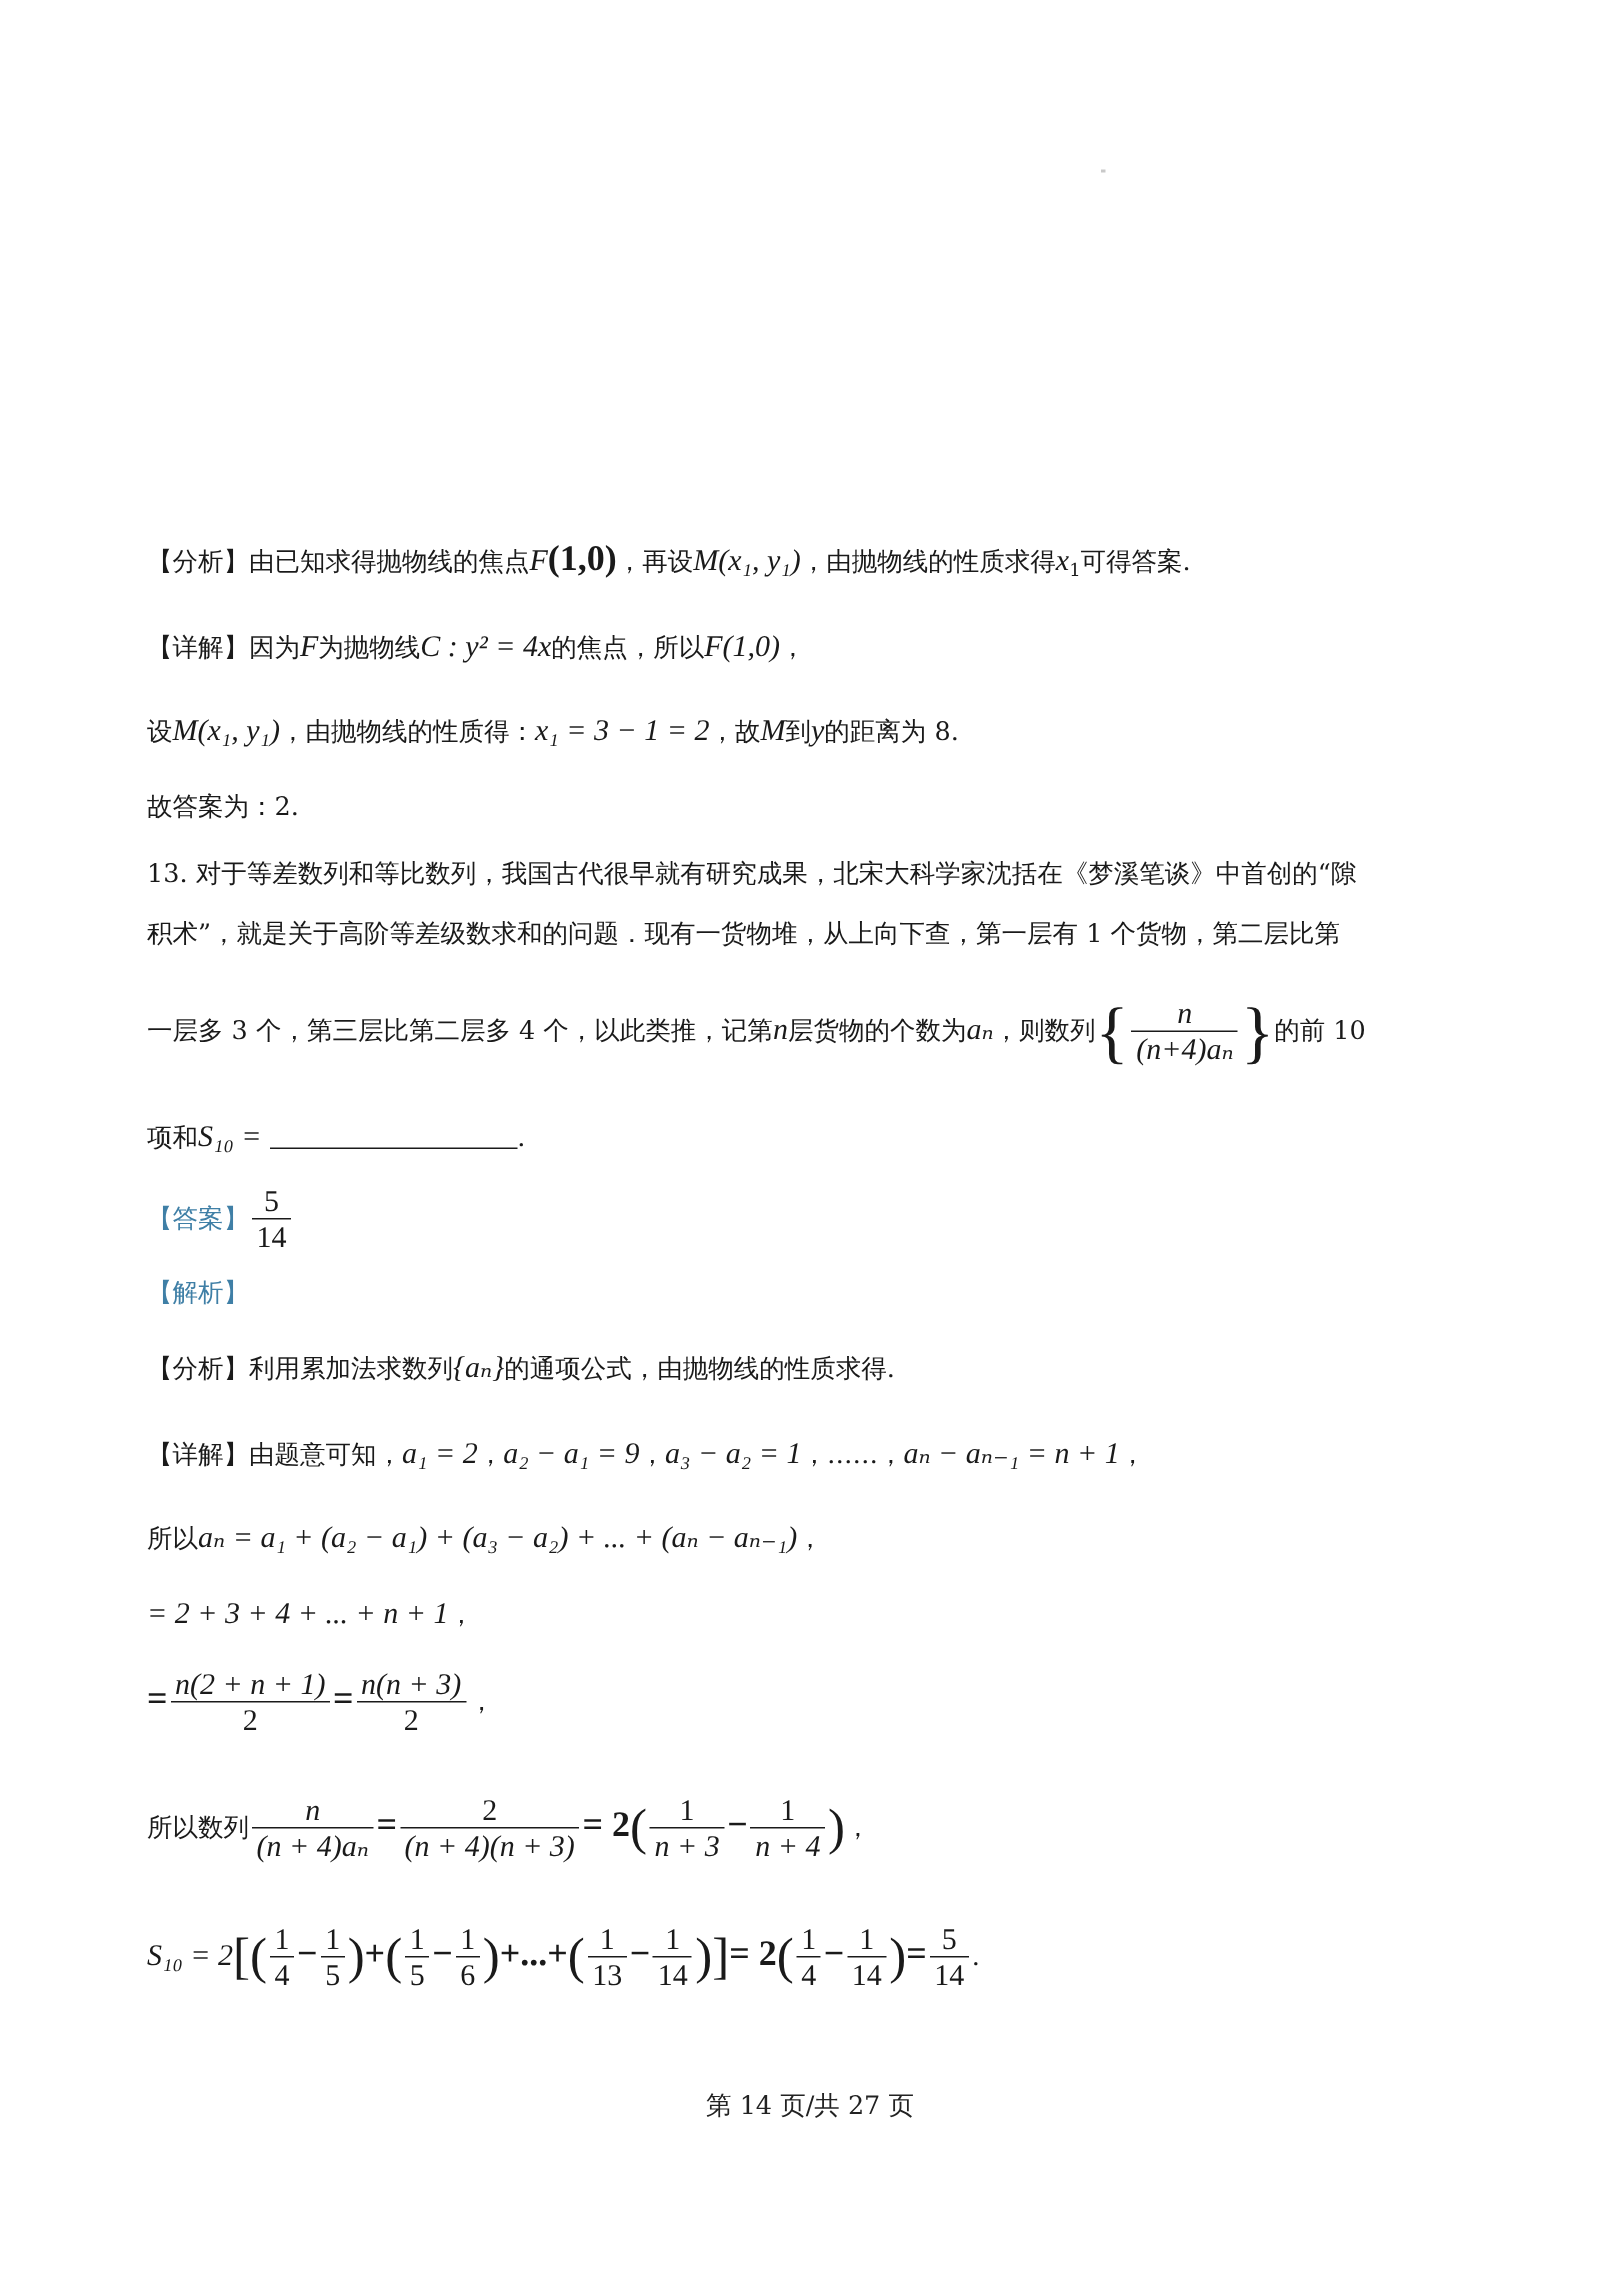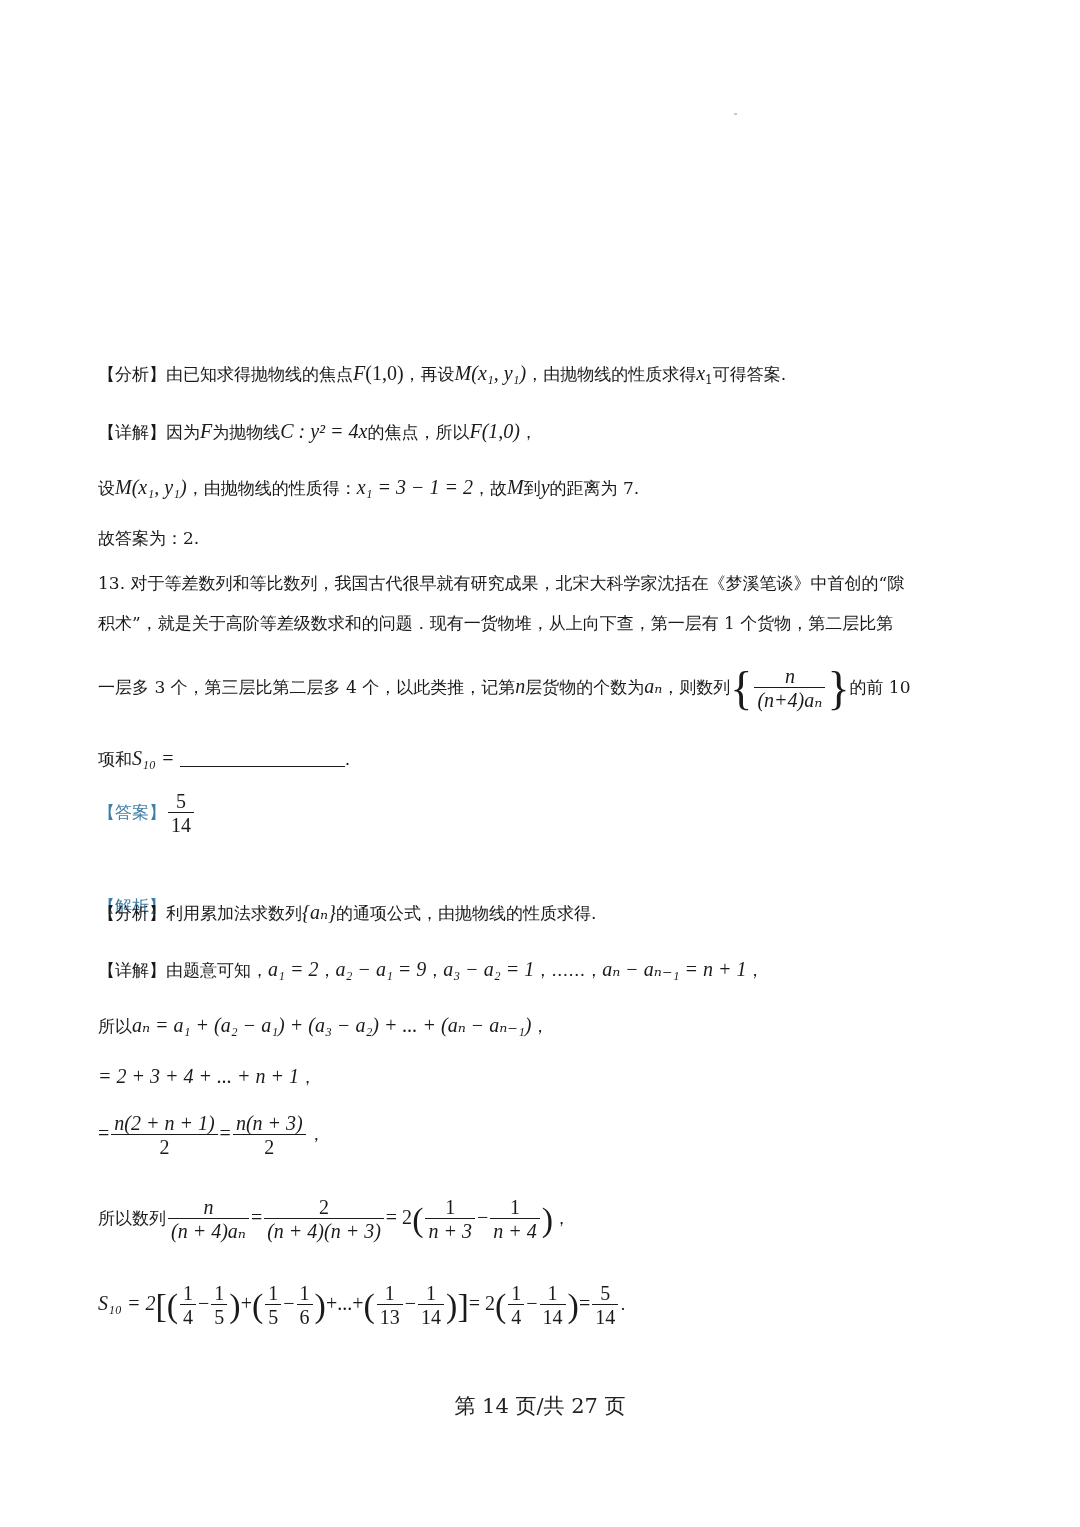--- a/index.html
+++ b/index.html
@@ -6,47 +6,47 @@
   body {
     width: 1080px; height: 1527px; position: relative; overflow: hidden;
     font-family: "DejaVu Serif", "Liberation Serif", serif;
     color: #1a1a1a;
   }
   .line {
     position: absolute; left: 98px; font-size: 17px; line-height: 26px;
     white-space: nowrap;
   }
   .m { font-family: "Liberation Serif", "DejaVu Serif", serif; font-style: italic; font-size: 20px; }
-  .r { font-family: "Liberation Serif", "DejaVu Serif", serif; font-size: 20px; }
-  .blue { color: #3f7fa6; margin-top: 44px; }
+  .r { font-family: "Liberation Serif", "DejaVu Serif", serif; font-size: 24px; font-weight: bold; }
+  .blue { color: #3f7fa6; }
   .frac { display: inline-block; vertical-align: middle; text-align: center; font-family: "Liberation Serif", serif; font-size: 20px; margin: 0 2px; }
   .frac .num { display: block; padding: 0 3px; line-height: 22px; }
   .frac .den { display: block; padding: 0 3px; border-top: 1.4px solid #1a1a1a; line-height: 24px; }
   .big { font-family: "Liberation Serif", serif; font-size: 46px; vertical-align: middle; font-weight: lighter; line-height: 1; }
   .mid { font-family: "Liberation Serif", serif; font-size: 34px; vertical-align: middle; line-height: 1; }
   sub { font-size: 12px; vertical-align: -4px; }
   .blank { display: inline-block; width: 165px; border-bottom: 1px solid #1a1a1a; height: 18px; vertical-align: -2px; }
-  .footer { position: absolute; top: 1392px; left: 0; width: 1080px; text-align: center; font-size: 21px; color: #222; }
+  .footer { position: absolute; top: 1392px; left: 0; width: 1080px; text-align: center; font-size: 17px; color: #222; }
   .speck { position: absolute; left: 734px; top: 113px; width: 3px; height: 2px; background: #c9c9c9; }
 </style>
 </head>
 <body>
 
 <div class="speck"></div>
 
 <div class="line" style="top:360px">
   <span>【分析】</span><span>由已知求得抛物线的焦点</span><span class="m">F</span><span class="r">(1,0)</span><span>，再设</span><span class="m">M</span><span class="m">(x₁, y₁)</span><span>，由抛物线的性质求得</span><span class="m">x</span><sub>1</sub><span>可得答案.</span>
 </div>
 
 <div class="line" style="top:418px">
   <span>【详解】</span><span>因为</span><span class="m">F</span><span>为抛物线</span><span class="m">C : y² = 4x</span><span>的焦点，所以</span><span class="m">F(1,0)</span><span>，</span>
 </div>
 
 <div class="line" style="top:474px">
-  <span>设</span><span class="m">M(x₁, y₁)</span><span>，由抛物线的性质得：</span><span class="m">x₁ = 3 − 1 = 2</span><span>，故</span><span class="m">M</span><span>到</span><span class="m">y</span><span>的距离为 7.</span>
+  <span>设</span><span class="m">M(x₁, y₁)</span><span>，由抛物线的性质得：</span><span class="m">x₁ = 3 − 1 = 2</span><span>，故</span><span class="m">M</span><span>到</span><span class="m">y</span><span>的距离为 8.</span>
 </div>
 
 <div class="line" style="top:525px">故答案为：2.</div>
 
 <div class="line" style="top:570px">
   <span>13.</span> <span>对于等差数列和等比数列，我国古代很早就有研究成果，北宋大科学家沈括在《梦溪笔谈》中首创的“隙</span>
 </div>
 <div class="line" style="top:610px">积术”，就是关于高阶等差级数求和的问题．现有一货物堆，从上向下查，第一层有 1 个货物，第二层比第</div>
 <div class="line" style="top:665px">
   <span>一层多 3 个，第三层比第二层多 4 个，以此类推，记第</span><span class="m">n</span><span>层货物的个数为</span><span class="m">aₙ</span><span>，则数列</span><span class="big">{</span><span class="frac"><span class="num m">n</span><span class="den m">(n+4)aₙ</span></span><span class="big">}</span><span>的前 10</span>

